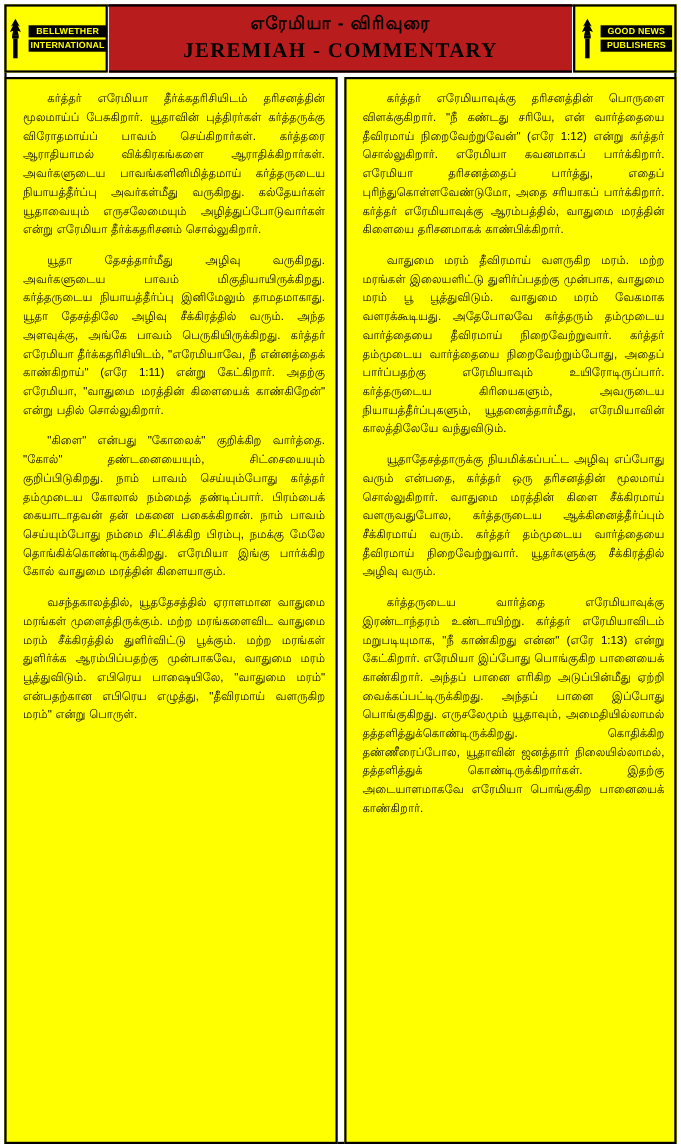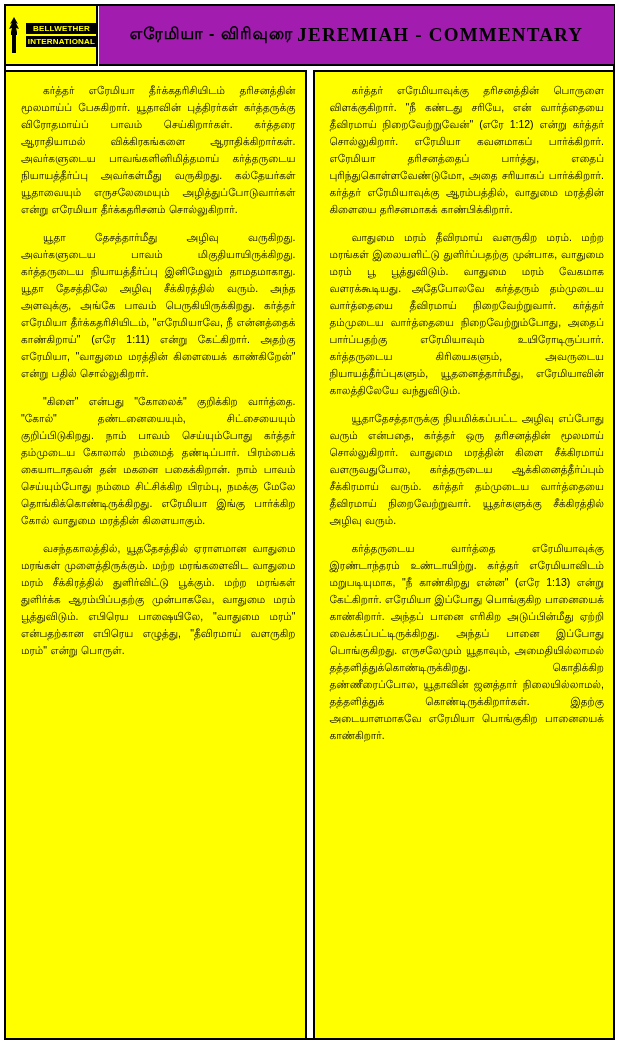--- a/index.html
+++ b/index.html
@@ -79,24 +79,24 @@
     letter-spacing: 0.2px;
     text-align: center;
     padding: 1px 2px;
     white-space: nowrap;
     font-family: "Liberation Sans", sans-serif;
   }
   .title-box {
     flex: 1 1 auto;
     border-top: 2px solid #000000;
     border-bottom: 2px solid #000000;
-    background: #a21caf;
-    box-sizing: border-box;
-    display: flex;
-    flex-direction: row;
+    background: #b91c1c;
+    box-sizing: border-box;
+    display: flex;
+    flex-direction: column;
     align-items: center;
     justify-content: center;
     gap: 4px;
     margin: 0 1px;
   }
   .title-tamil {
     font-size: 16px;
     font-weight: bold;
     color: #000000;
     letter-spacing: 1px;
@@ -162,20 +162,33 @@
           <span>INTERNATIONAL</span>
         </div>
       </div>
     </div>
 
     <div class="title-box">
       <div class="title-tamil">எரேமியா  -  விரிவுரை</div>
       <div class="title-english">JEREMIAH - COMMENTARY</div>
     </div>
 
+    <div class="logo-box">
+      <div class="logo-inner">
+        <svg class="logo-glyph" viewBox="0 0 18 40">
+          <path d="M9 2 L5 9 L7 8 L4 14 L7 13 L6 17 L12 17 L11 13 L14 14 L11 8 L13 9 Z" fill="#000"></path>
+          <rect x="6" y="17" width="6" height="3" fill="#000"></rect>
+          <rect x="7" y="20" width="4" height="18" fill="#000"></rect>
+        </svg>
+        <div class="logo-text">
+          <span>GOOD NEWS</span>
+          <span>PUBLISHERS</span>
+        </div>
+      </div>
+    </div>
 
   </div>
 
   <div class="body-area">
 
     <div class="col">
       <p class="para">கர்த்தர் எரேமியா தீர்க்கதரிசியிடம் தரிசனத்தின் மூலமாய்ப் பேசுகிறார். யூதாவின் புத்திரர்கள் கர்த்தருக்கு விரோதமாய்ப் பாவம் செய்கிறார்கள். கர்த்தரை ஆராதியாமல் விக்கிரகங்களை ஆராதிக்கிறார்கள். அவர்களுடைய பாவங்களினிமித்தமாய் கர்த்தருடைய நியாயத்தீர்ப்பு அவர்கள்மீது வருகிறது. கல்தேயர்கள் யூதாவையும் எருசலேமையும் அழித்துப்போடுவார்கள் என்று எரேமியா தீர்க்கதரிசனம் சொல்லுகிறார்.</p>
       <p class="para">யூதா தேசத்தார்மீது அழிவு வருகிறது. அவர்களுடைய பாவம் மிகுதியாயிருக்கிறது. கர்த்தருடைய நியாயத்தீர்ப்பு இனிமேலும் தாமதமாகாது. யூதா தேசத்திலே அழிவு சீக்கிரத்தில் வரும். அந்த அளவுக்கு, அங்கே பாவம் பெருகியிருக்கிறது. கர்த்தர் எரேமியா தீர்க்கதரிசியிடம், "எரேமியாவே, நீ என்னத்தைக் காண்கிறாய்" (எரே 1:11) என்று கேட்கிறார். அதற்கு எரேமியா, "வாதுமை மரத்தின் கிளையைக் காண்கிறேன்" என்று பதில் சொல்லுகிறார்.</p>
       <p class="para">"கிளை" என்பது "கோலைக்" குறிக்கிற வார்த்தை. "கோல்" தண்டனையையும், சிட்சையையும் குறிப்பிடுகிறது. நாம் பாவம் செய்யும்போது கர்த்தர் தம்முடைய கோலால் நம்மைத் தண்டிப்பார். பிரம்பைக் கையாடாதவன் தன் மகனை பகைக்கிறான். நாம் பாவம் செய்யும்போது நம்மை சிட்சிக்கிற பிரம்பு, நமக்கு மேலே தொங்கிக்கொண்டிருக்கிறது. எரேமியா இங்கு பார்க்கிற கோல் வாதுமை மரத்தின் கிளையாகும்.</p>
       <p class="para">வசந்தகாலத்தில், யூததேசத்தில் ஏராளமான வாதுமை மரங்கள் முளைத்திருக்கும். மற்ற மரங்களைவிட வாதுமை மரம் சீக்கிரத்தில் துளிர்விட்டு பூக்கும். மற்ற மரங்கள் துளிர்க்க ஆரம்பிப்பதற்கு முன்பாகவே, வாதுமை மரம் பூத்துவிடும். எபிரெய பாஷையிலே, "வாதுமை மரம்" என்பதற்கான எபிரெய எழுத்து, "தீவிரமாய் வளருகிற மரம்" என்று பொருள்.</p>

